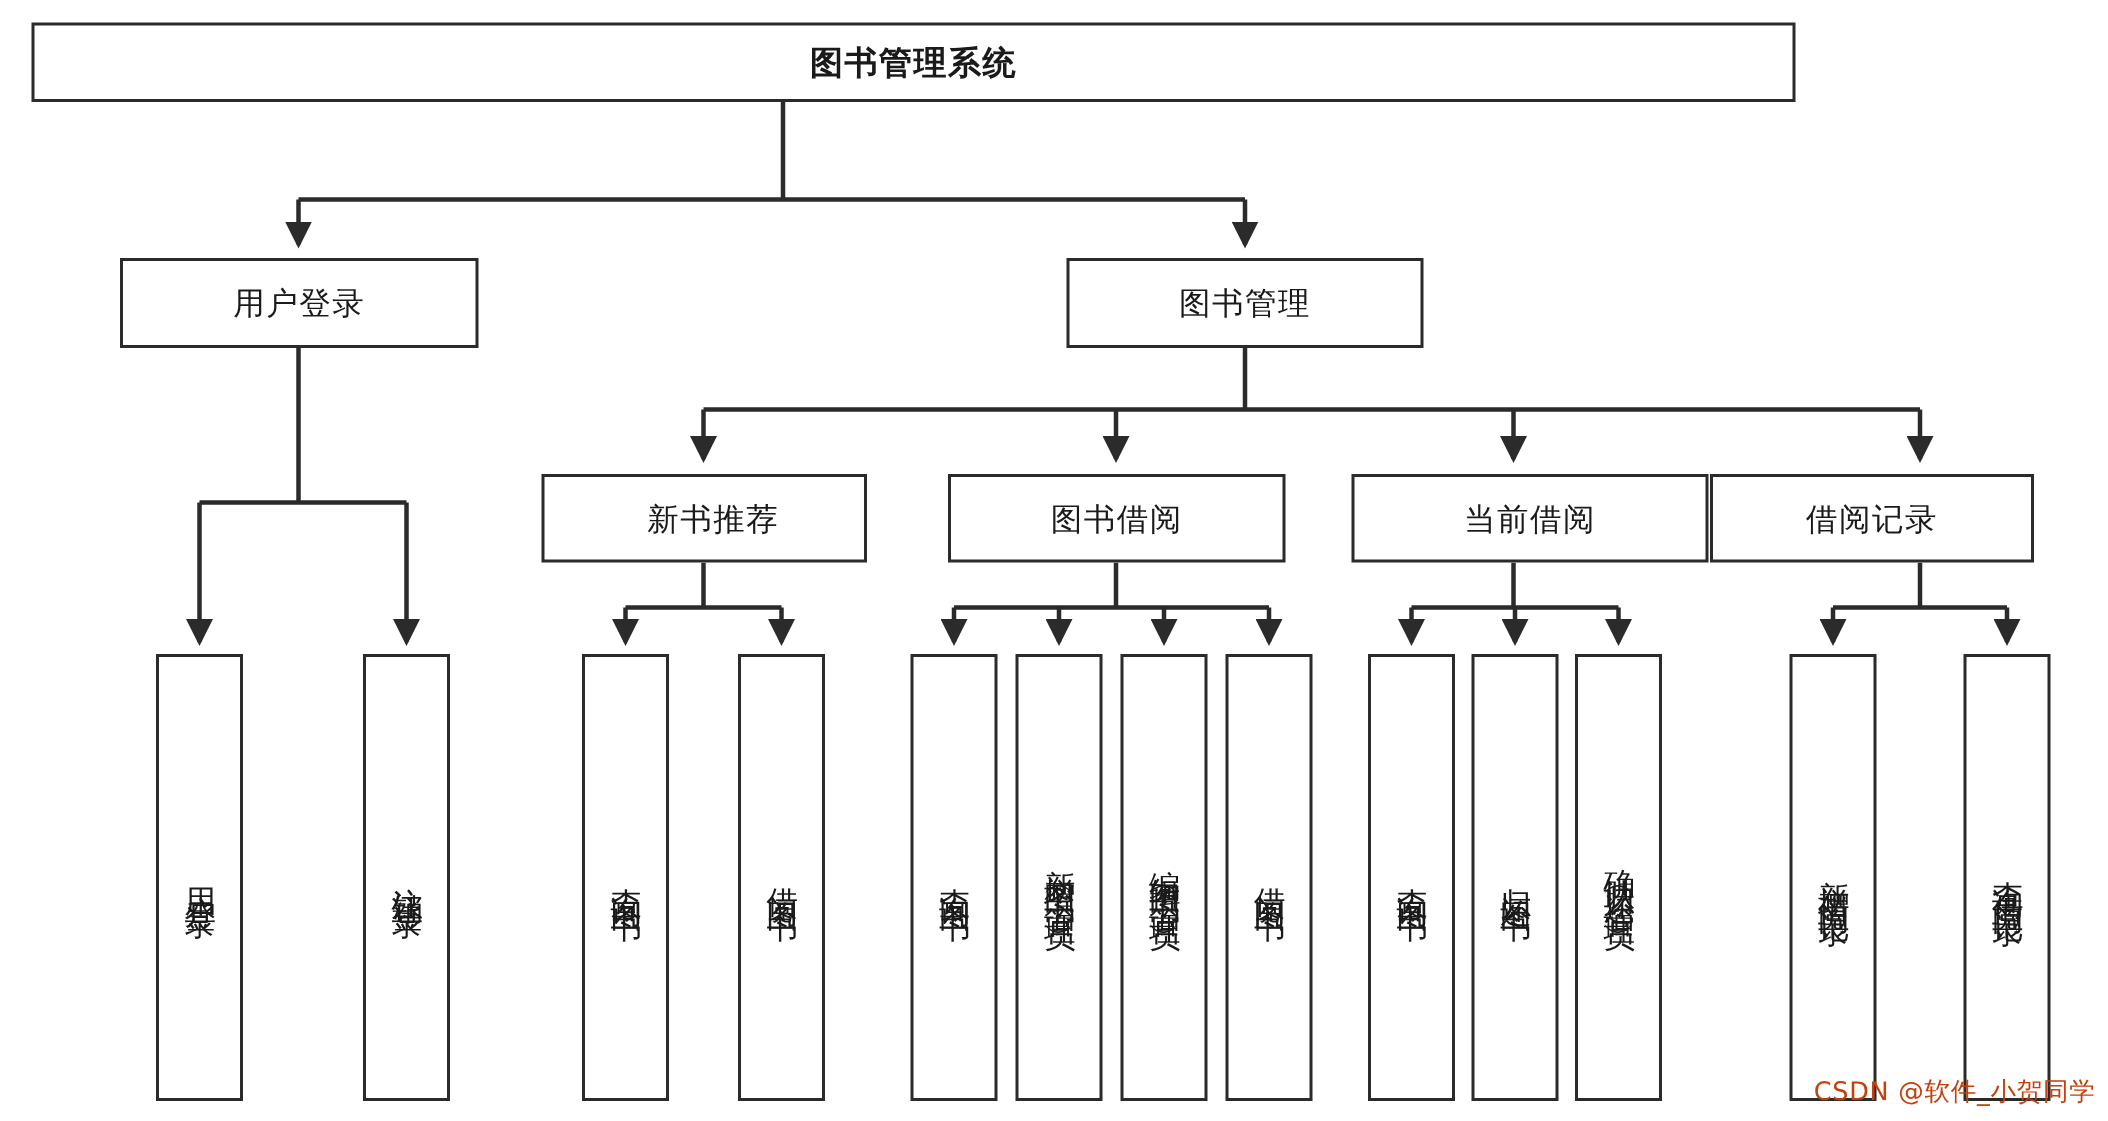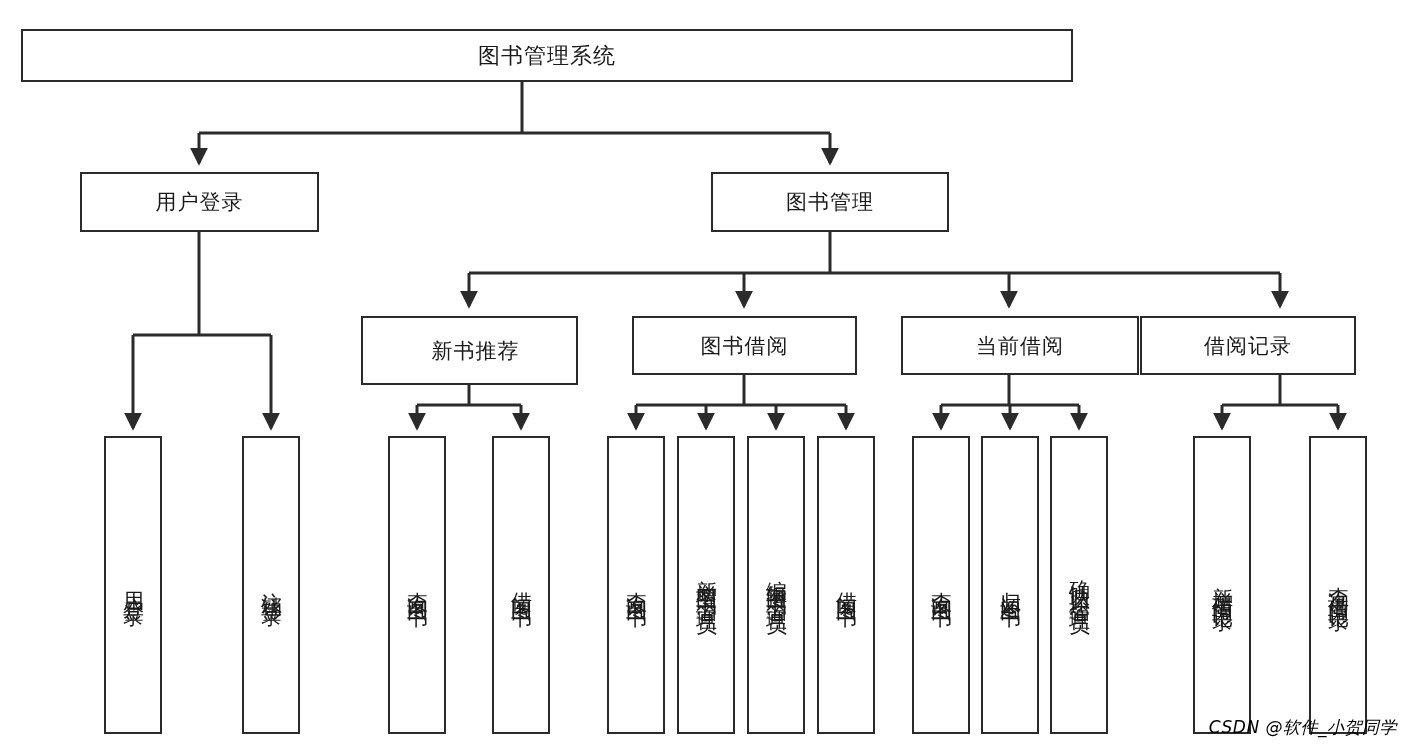--- a/index.html
+++ b/index.html
@@ -56,24 +56,23 @@
   .node.leaf .vtext {
     writing-mode: vertical-rl;
     text-orientation: upright;
     white-space: nowrap;
   }
   .watermark {
     position: absolute;
     right: 8px;
     bottom: 8px;
     font-size: 17px;
-    color: #000000;
+    color: #c2410c;
     letter-spacing: 0.5px;
     white-space: nowrap;
-    font-style: italic;
   }
 </style>
 </head>
 <body>
 
 <div id="canvas">
 
   <svg id="wires" viewBox="0 0 1405 747">
     <defs>
       <marker id="arrow" viewBox="0 0 10 10" refX="8.5" refY="5" markerWidth="6" markerHeight="6" orient="auto-start-reverse">
@@ -117,32 +116,32 @@
       <path d="M 1010 405 L 1010 428" marker-end="url(#arrow)"></path>
       <path d="M 1079 405 L 1079 428" marker-end="url(#arrow)"></path>
 
       <path d="M 1280 375 L 1280 405"></path>
       <path d="M 1222 405 L 1338 405"></path>
       <path d="M 1222 405 L 1222 428" marker-end="url(#arrow)"></path>
       <path d="M 1338 405 L 1338 428" marker-end="url(#arrow)"></path>
     </g>
   </svg>
 
-  <div class="node horiz root" style="left:21px; top:29px; width:1052px; height:53px;">
+  <div class="node horiz root" style="left:21px; top:15px; width:1176px; height:53px;font-weight:bold;">
     <span>图书管理系统</span>
   </div>
 
   <div class="node horiz" style="left:80px; top:172px; width:239px; height:60px;">
     <span>用户登录</span>
   </div>
   <div class="node horiz" style="left:711px; top:172px; width:238px; height:60px;">
     <span>图书管理</span>
   </div>
 
-  <div class="node horiz" style="left:361px; top:316px; width:217px; height:69px;padding-left:12px;">
+  <div class="node horiz" style="left:361px; top:316px; width:217px; height:59px;padding-left:12px;">
     <span>新书推荐</span>
   </div>
   <div class="node horiz" style="left:632px; top:316px; width:225px; height:59px;font-family:Liberation Mono, monospace;">
     <span>图书借阅</span>
   </div>
   <div class="node horiz" style="left:901px; top:316px; width:238px; height:59px;">
     <span>当前借阅</span>
   </div>
   <div class="node horiz" style="left:1140px; top:316px; width:216px; height:59px;">
     <span>借阅记录</span>

